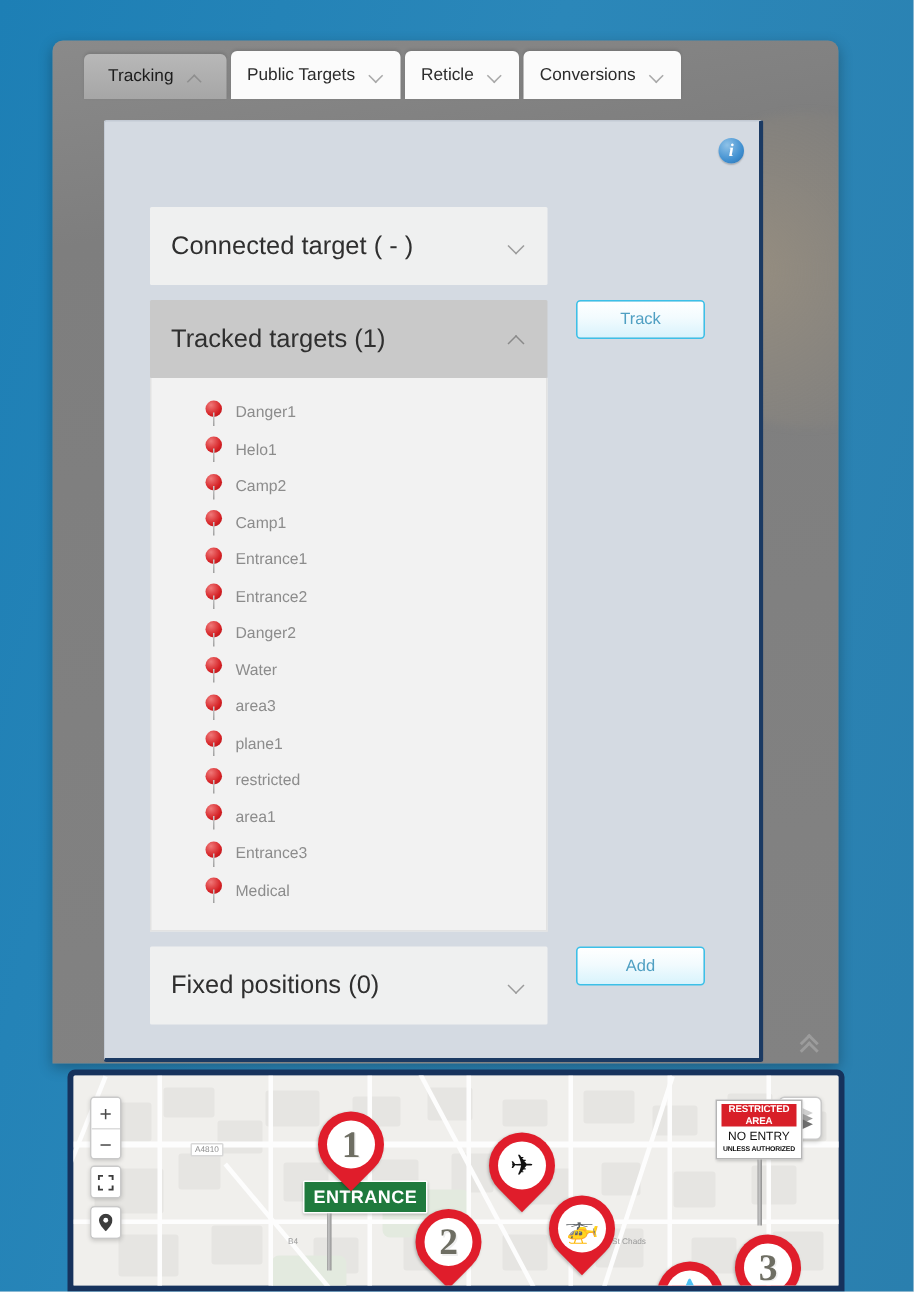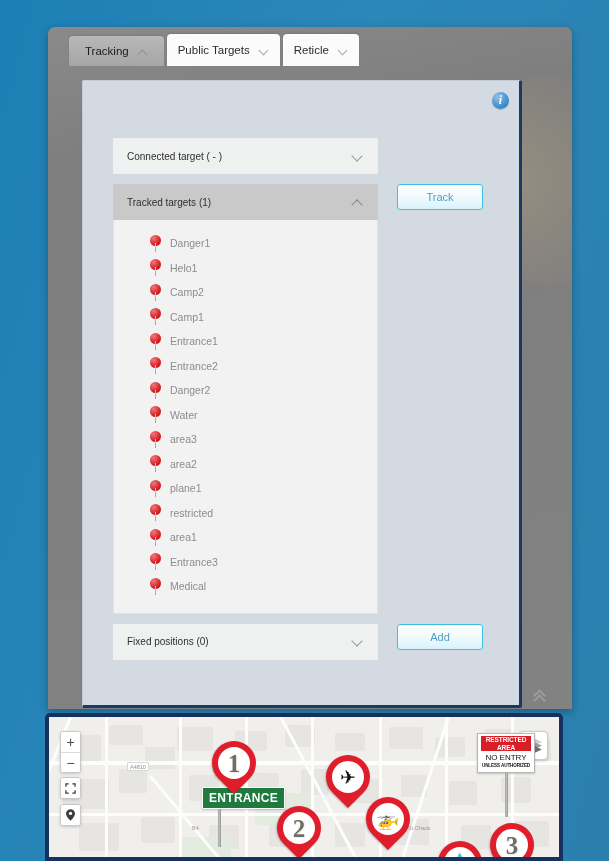--- a/index.html
+++ b/index.html
@@ -9,21 +9,21 @@
     font-family: "Liberation Sans", sans-serif;
   }
   body {
     background: linear-gradient(105deg, #1d7fb5 0%, #2b87b9 45%, #2a7fae 100%);
     position: relative;
   }
 
   
   .app-window {
     position: absolute;
-    left: 48px; top: 27px;
+    left: 35px; top: 27px;
     width: 524px; height: 682px;
     background: linear-gradient(170deg, #8a8a8a 0%, #7e7e7e 18%, #828282 100%);
     border-radius: 7px 7px 0 0;
     box-shadow: 0 3px 9px rgba(0,0,0,0.28);
     overflow: hidden;
   }
   
   .bg-arc {
     position: absolute;
     right: -86px; top: 48px;
@@ -119,26 +119,26 @@
   .row {
     display: flex;
     align-items: flex-start;
     gap: 19px;
     margin-bottom: 10px;
   }
   .section { width: 265px; }
 
   
   .acc-head {
-    height: 36px;
+    height: 52px;
     background: #eff0f0;
     display: flex;
     align-items: center;
     padding: 0 14px;
-    font-size: 10px;
+    font-size: 17px;
     color: #2f2f2f;
     cursor: pointer;
     border-radius: 1px;
   }
   .acc-head.open { background: #c9c9c9; }
   .acc-head .label { flex: 1; }
   .chev {
     width: 13px; height: 13px;
     position: relative;
   }
@@ -441,20 +441,24 @@
         <span class="caret"></span>
       </div>
       <div class="tab">
         <span>Public Targets</span>
         <span class="caret"></span>
       </div>
       <div class="tab">
         <span>Reticle</span>
         <span class="caret"></span>
       </div>
+      <div class="tab">
+        <span>Conversions</span>
+        <span class="caret"></span>
+      </div>
     </div>
 
   <div class="content-panel">
     <div class="info-icon">i</div>
 
     <div class="rows">
 
       <div class="row">
         <div class="section">
           <div class="acc-head">
@@ -527,27 +531,20 @@
                     <span class="needle"></span>
                   </span>
                   <span class="poi-label">Water</span>
                 </div>
                 <div class="poi">
                   <span class="pin">
                     <span class="head"></span>
                     <span class="needle"></span>
                   </span>
                   <span class="poi-label">area3</span>
-                </div>
-                <div class="poi">
-                  <span class="pin">
-                    <span class="head"></span>
-                    <span class="needle"></span>
-                  </span>
-                  <span class="poi-label">area2</span>
                 </div>
                 <div class="poi">
                   <span class="pin">
                     <span class="head"></span>
                     <span class="needle"></span>
                   </span>
                   <span class="poi-label">plane1</span>
                 </div>
                 <div class="poi">
                   <span class="pin">

